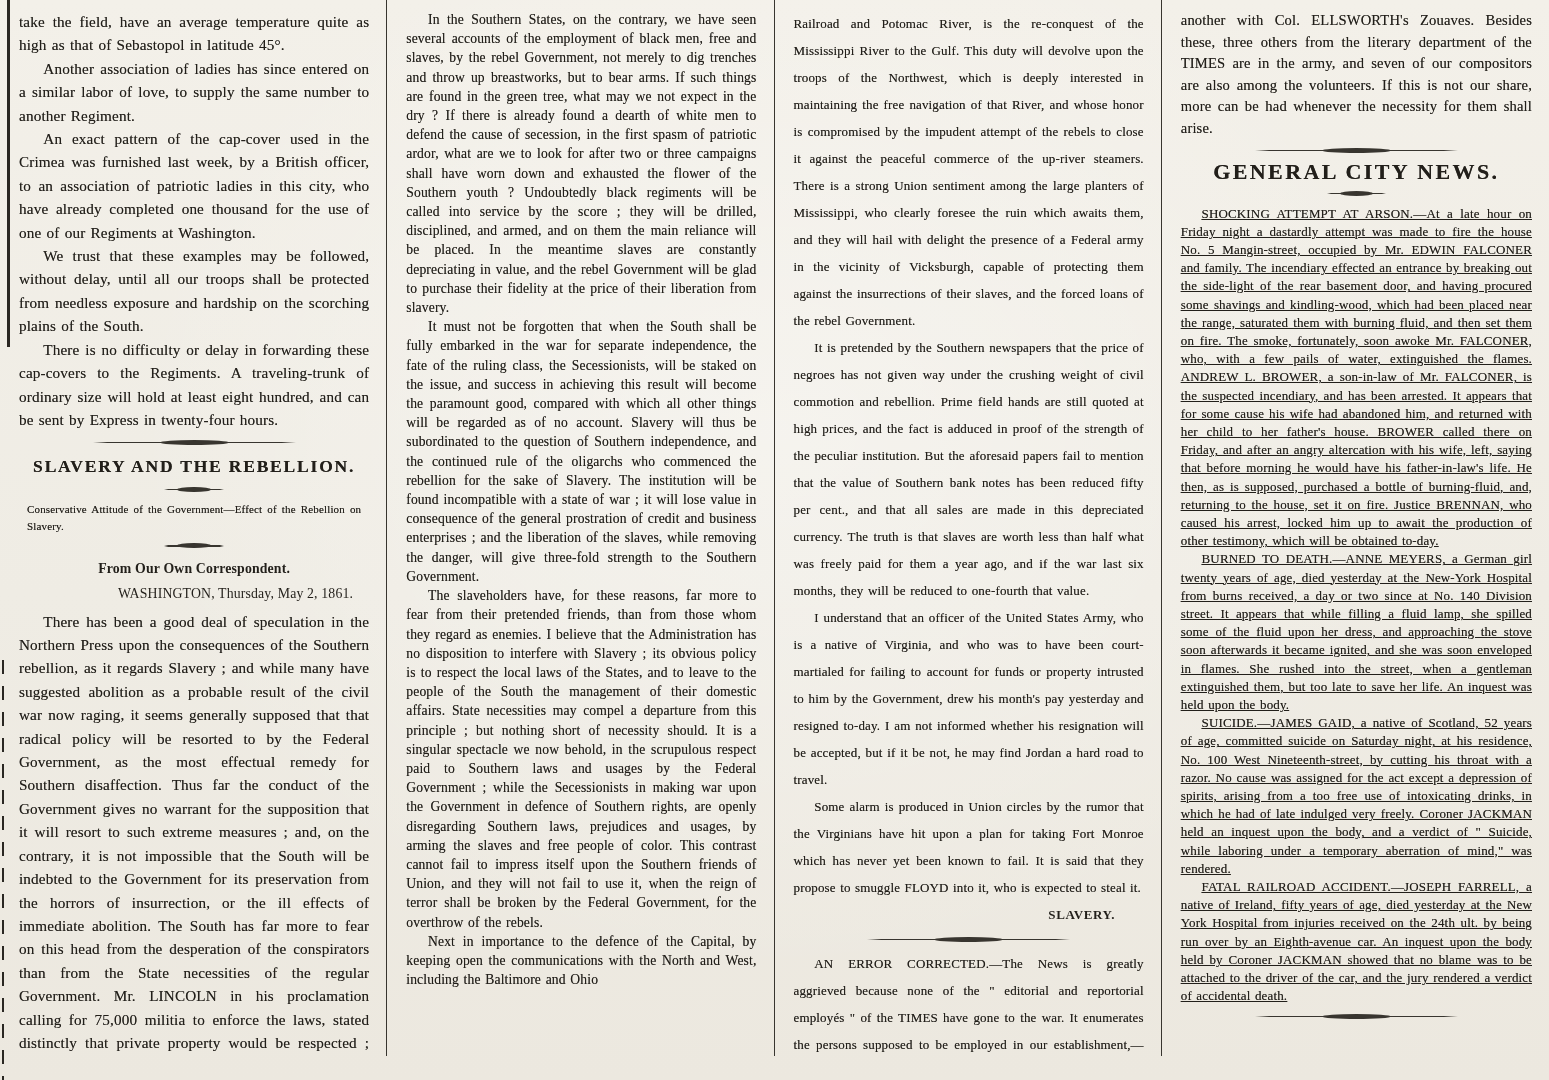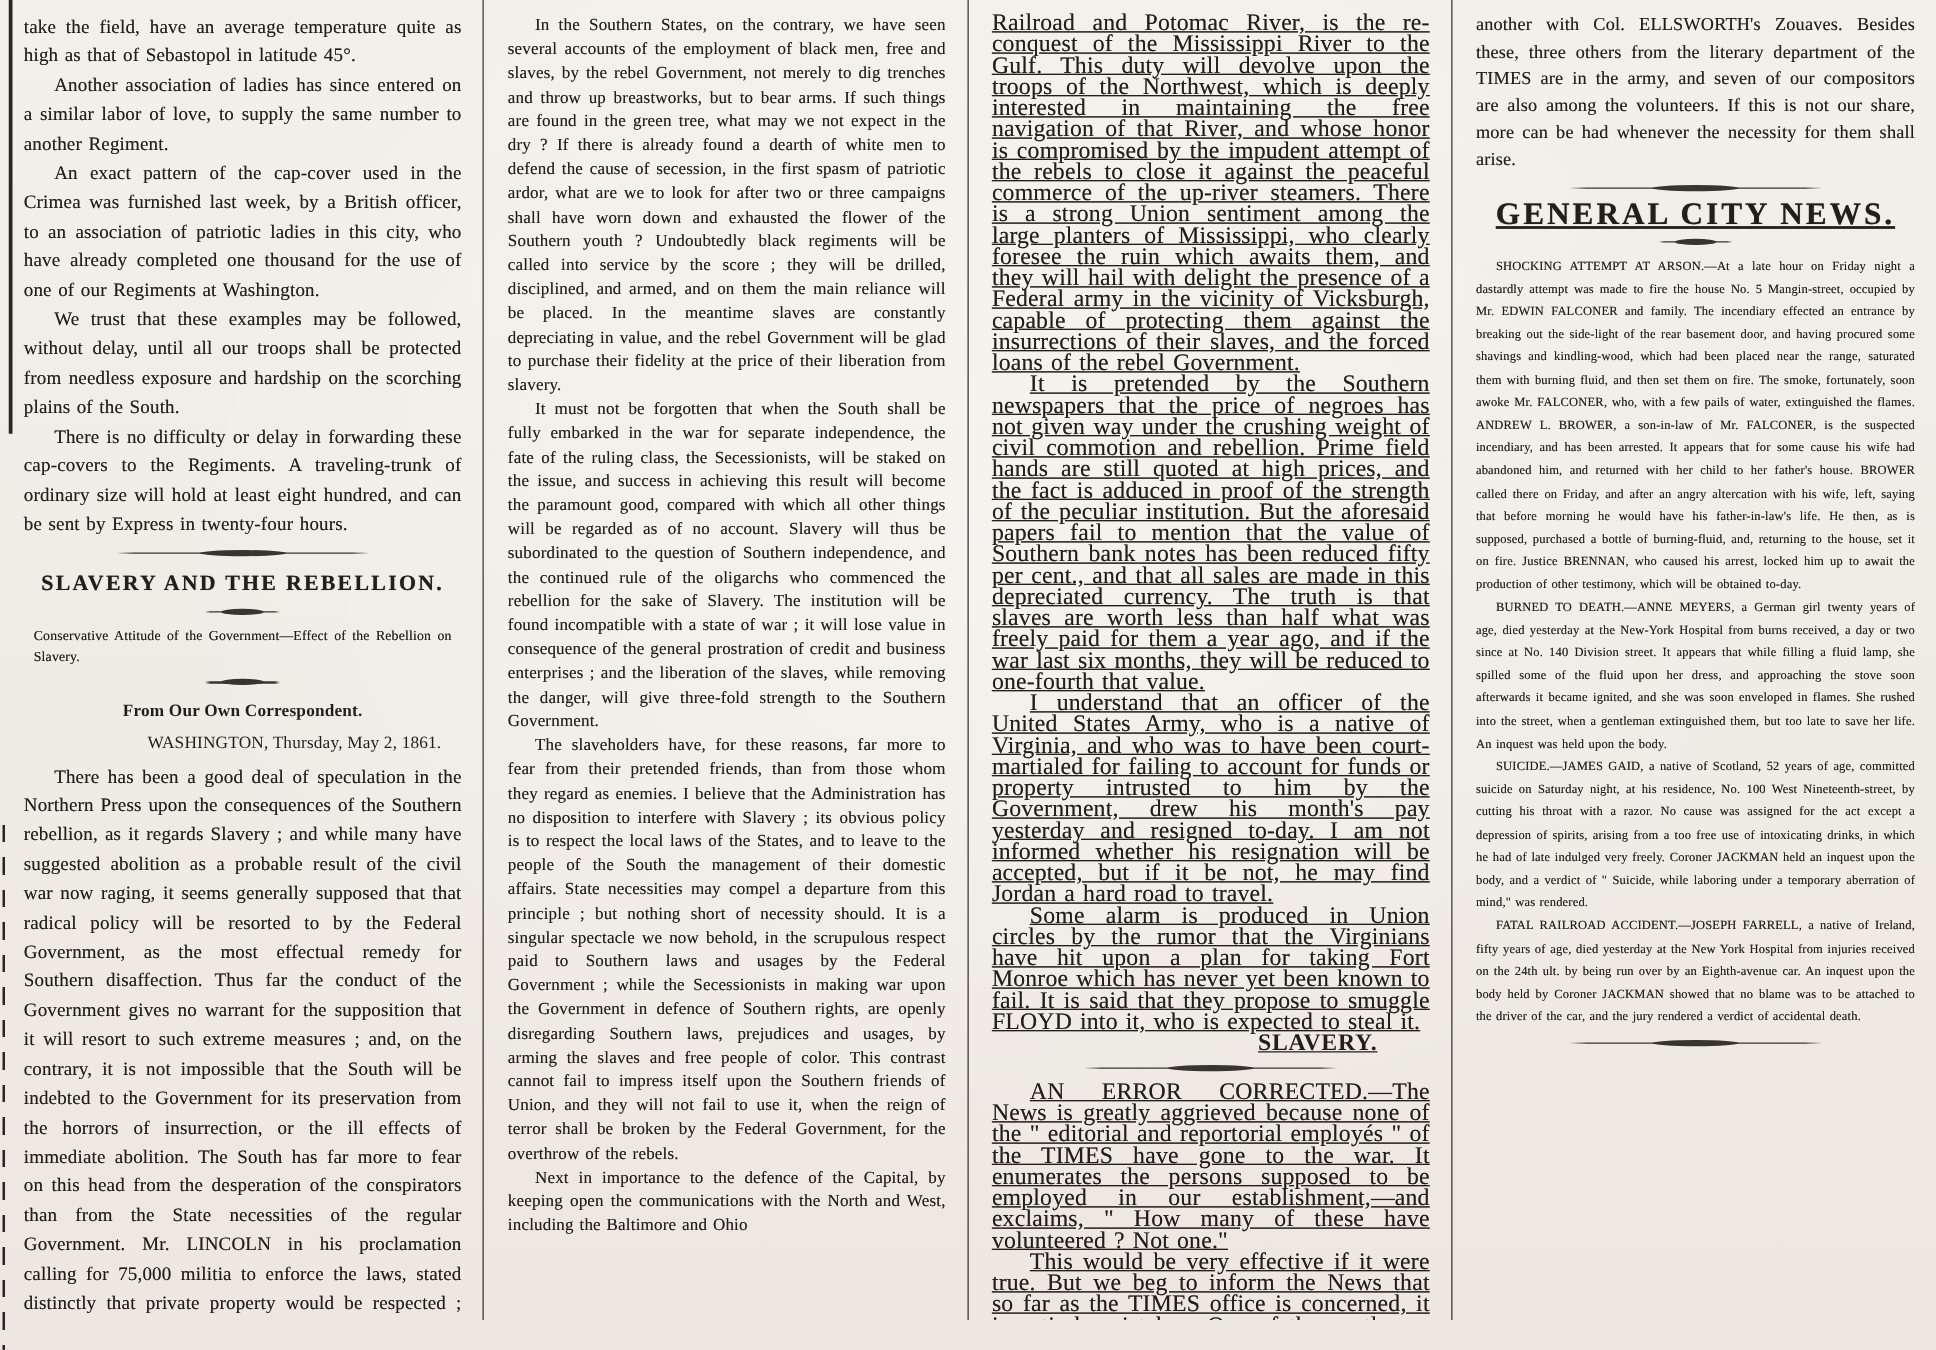--- a/index.html
+++ b/index.html
@@ -28,39 +28,39 @@
     padding:10px 17px 0 19px;
     border-right:1.5px solid var(--rule);
     overflow:hidden;
     text-align:justify;
     letter-spacing:.15px;
   }
   .column:last-child{border-right:none;}
   
   .col-1{font-size:15.2px;line-height:23.4px;}
   .col-2{font-size:13.6px;line-height:19.2px;}
-  .col-3{font-size:19px;line-height:17px;text-decoration:underline;}
+  .col-3{font-size:13px;line-height:27px;}
   .col-4{font-size:14.6px;line-height:21.5px;}
-  .col-4 .p.small,.col-4 .p-noindent.small{font-size:10px;line-height:18.2px;}
+  .col-4 .p.small,.col-4 .p-noindent.small{font-size:13px;line-height:18.2px;text-decoration:underline;}
 
   .p{text-indent:1.6em;}
   .p-noindent{text-indent:0;}
   .p,.p-noindent{
     text-shadow:0 0 .45px rgba(20,18,14,.55);
     word-spacing:.08em;
   }
   .headline{
     text-align:center;
     font-weight:700;
     font-size:17.5px;
     letter-spacing:1.8px;
     margin:10px 0 4px 0;
     text-shadow:0 0 .6px rgba(20,18,14,.7);
   }
-  .col-4 .headline{font-size:25px;letter-spacing:2.4px;margin-top:6px;text-decoration:underline;}
+  .col-4 .headline{font-size:22px;letter-spacing:2.4px;margin-top:6px;}
   .subheadline{
     font-weight:400;
     font-size:11px;
     line-height:1.55;
     margin:6px 8px 2px 8px;
     text-shadow:0 0 .5px rgba(20,18,14,.6);
   }
   .byline{
     text-align:center;
     font-weight:700;

